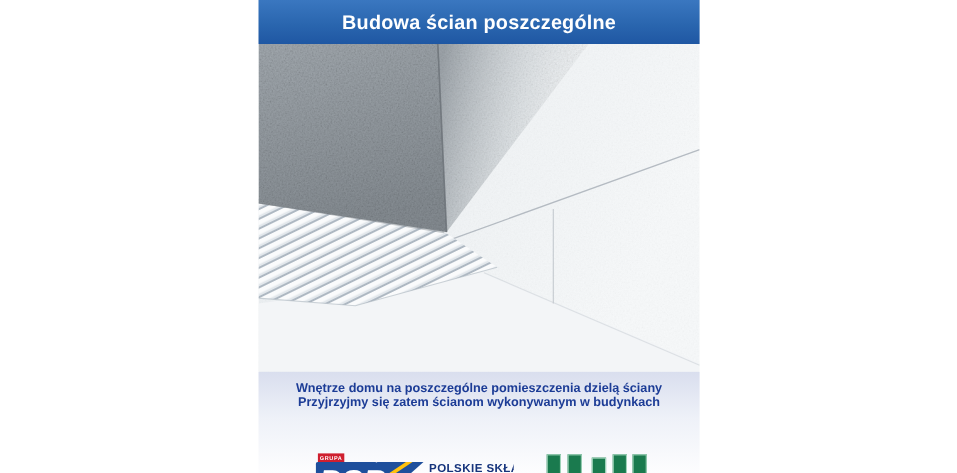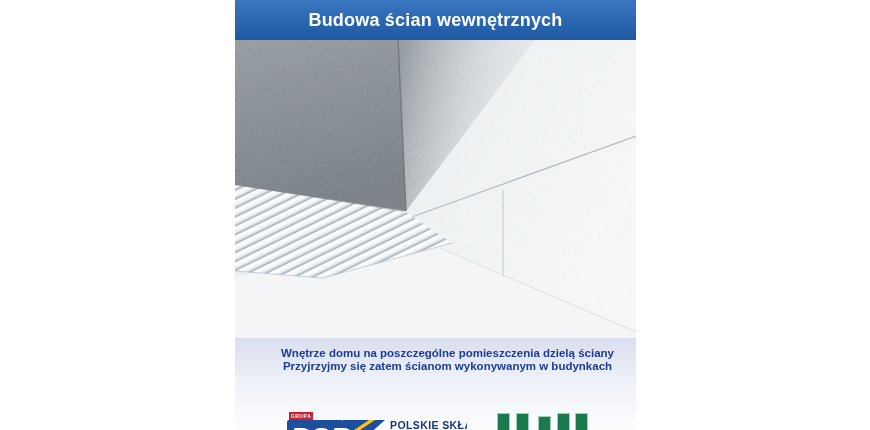--- a/index.html
+++ b/index.html
@@ -11,42 +11,42 @@
   .hdr{position:absolute;left:0;top:0;width:401px;height:40px;
        background:linear-gradient(180deg,var(--hdrTop,#3a77c0) 0%,var(--hdrMid,#2a66af) 55%,var(--hdrBot,#1f57a3) 100%);
        display:flex;align-items:center;justify-content:center;}
   .hdr-title{color:#ffffff;font-weight:bold;font-size:18px;letter-spacing:.2px;}
   
   .photo{position:absolute;left:0;top:40px;width:401px;height:298px;}
   .photo svg{display:block;}
   
   .panel{position:absolute;left:0;top:338px;width:401px;height:92px;
          background:linear-gradient(180deg,var(--panelTop,#d9deee) 0%,#eef1f8 45%,#fdfdfe 100%);}
-  .caption{position:absolute;left:12px;top:9px;width:401px;text-align:center;
+  .caption{position:absolute;left:0;top:9px;width:401px;text-align:center;
            color:var(--navy,#1c3c96);font-weight:bold;font-size:11.5px;line-height:13.2px;}
   
   .psb{position:absolute;left:52px;top:74px;width:180px;height:40px;}
   
   .hh{position:absolute;left:262px;top:75px;width:95px;height:30px;}
   .hh .bar{position:absolute;top:0;width:13px;height:26px;background:var(--hhGreen,#1a7a4e);
            border:1px solid #9ed2b8;box-sizing:border-box;}
   .hh .b1{left:0;}
   .hh .b2{left:19px;}
   .hh .b3{left:41px;top:3px;height:23px;}
   .hh .b4{left:60px;}
   .hh .b5{left:78px;}
 </style>
 </head>
 <body>
 
 <div class="page">
   <div class="slide">
 
     <div class="hdr">
-      <span class="hdr-title">Budowa ścian wewnętrznych</span>
+      <span class="hdr-title">Budowa ścian poszczególne</span>
     </div>
 
     <div class="photo">
       <svg width="401" height="298" viewBox="0 0 401 298">
         <defs>
           <linearGradient id="gWall" x1="0" y1="0" x2="1" y2="0.35">
             <stop offset="0" stop-color="#e9edf0"></stop>
             <stop offset="1" stop-color="#f7f9fa"></stop>
           </linearGradient>
           <linearGradient id="gLeft" x1="0" y1="0" x2="0.25" y2="1">

